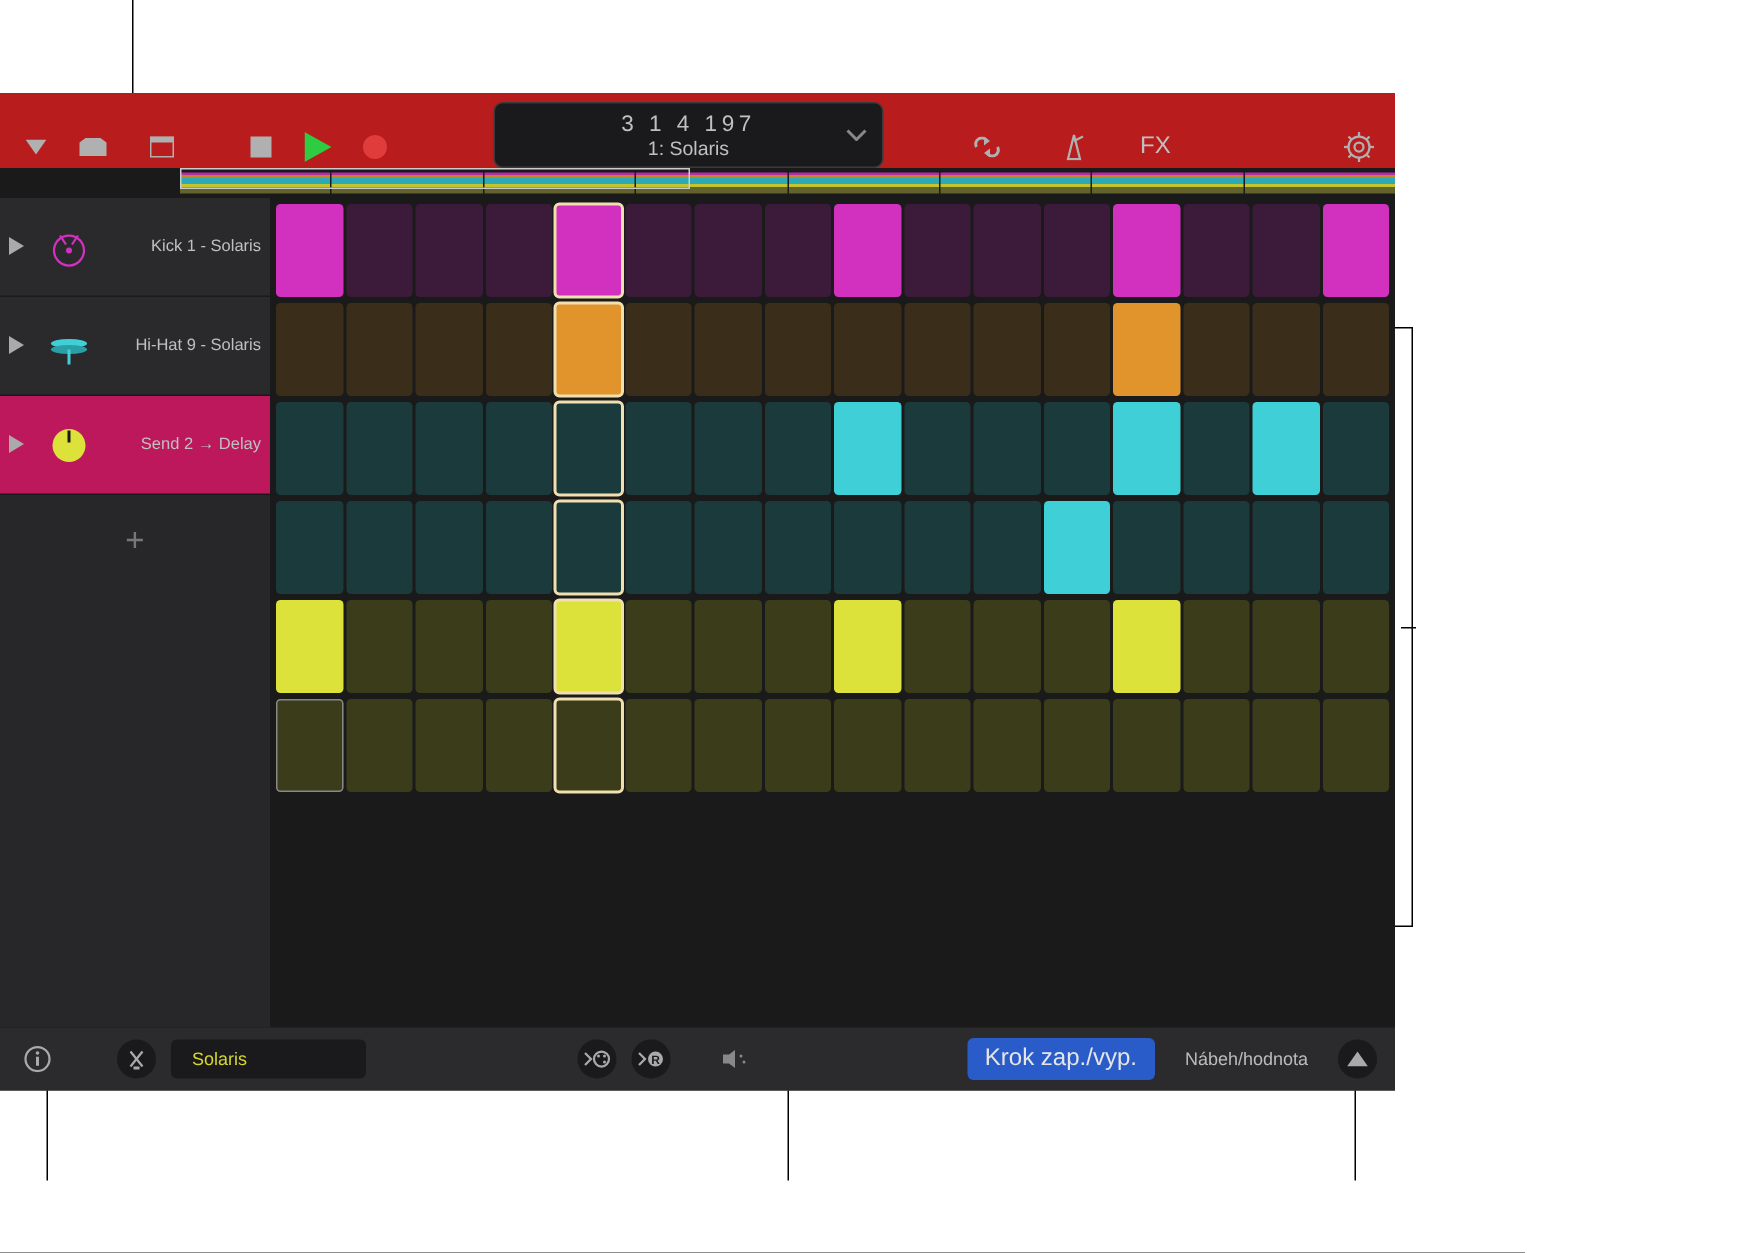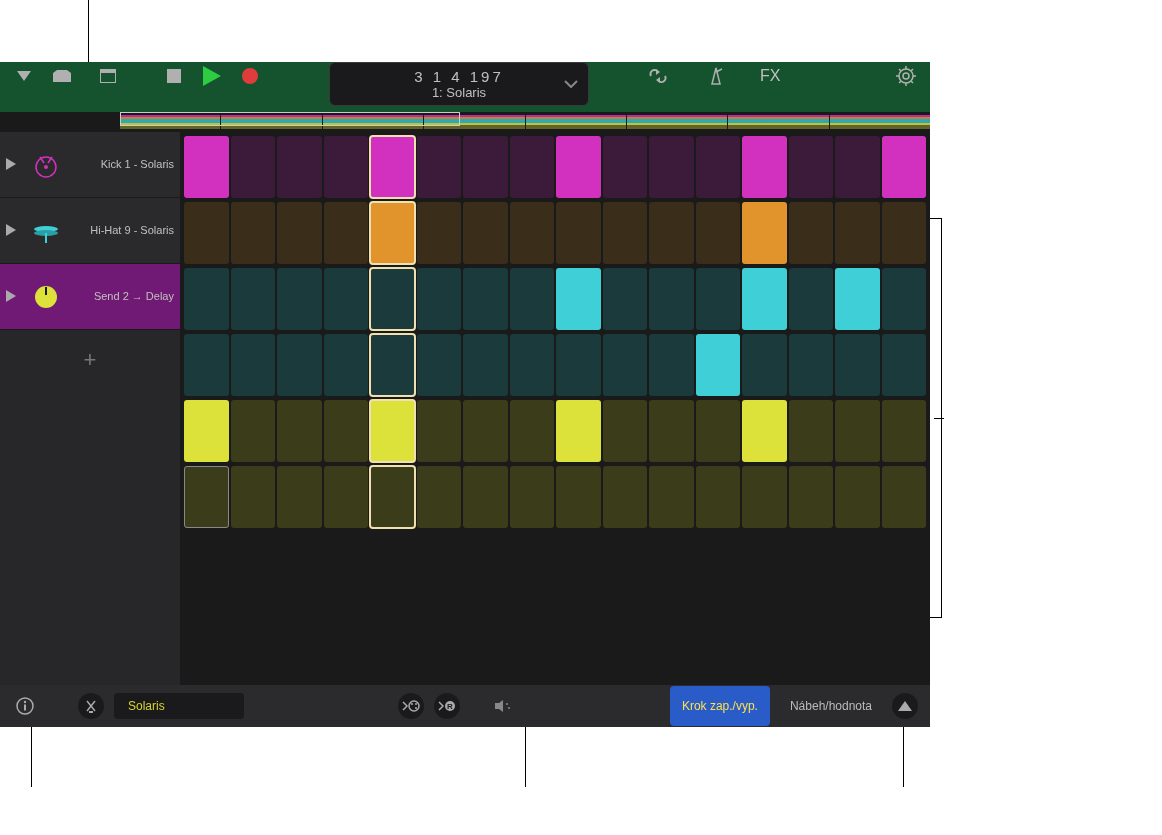--- a/index.html
+++ b/index.html
@@ -18,23 +18,23 @@
     top: 62px;
     width: 930px;
     height: 665px;
     background: #1a1a1a;
     display: flex;
     flex-direction: column;
   }
   
   .transport-bar {
     height: 50px;
-    background: #14532d;
+    background: #b91c1c;
     display: flex;
-    align-items: flex-start;
+    align-items: flex-end;
     padding: 0 10px;
     gap: 10px;
   }
   .tb-icon-btn {
     width: 28px;
     height: 28px;
     display: flex;
     align-items: center;
     justify-content: center;
     color: #b0b0b0;
@@ -126,21 +126,21 @@
   .track-row {
     height:66px;
     display:flex;
     align-items:center;
     border-bottom:1px solid #1a1a1a;
     padding:0 6px;
     gap:8px;
     cursor:pointer;
     background:#2a2a2c;
   }
-  .track-row.selected { background:#701a75; }
+  .track-row.selected { background:#be185d; }
   .tr-play {
     width:14px;height:14px;
     color:#aaa;
   }
   .tr-icon {
     width:36px;height:36px;
     display:flex;align-items:center;justify-content:center;
   }
   .tr-name {
     flex:1;
@@ -199,26 +199,26 @@
     color:#d6d62f;
     height:26px;
     padding:0 14px;
     border-radius:4px;
     display:flex;align-items:center;
     min-width:130px;
   }
   .bb-spacer { flex:1; }
   .bb-mode-active {
     background:#2a5cc9;
-    color:#fde047;
-    height:40px;
+    color:#e5e5e5;
+    height:28px;
     padding:0 12px;
     border-radius:4px;
     display:flex;align-items:center;
-    font-size:12px;
+    font-size:16px;
   }
   .bb-mode {
     color:#bbb;
     height:26px;
     padding:0 10px;
     display:flex;align-items:center;
     font-size:12px;
     cursor:pointer;
   }
   

